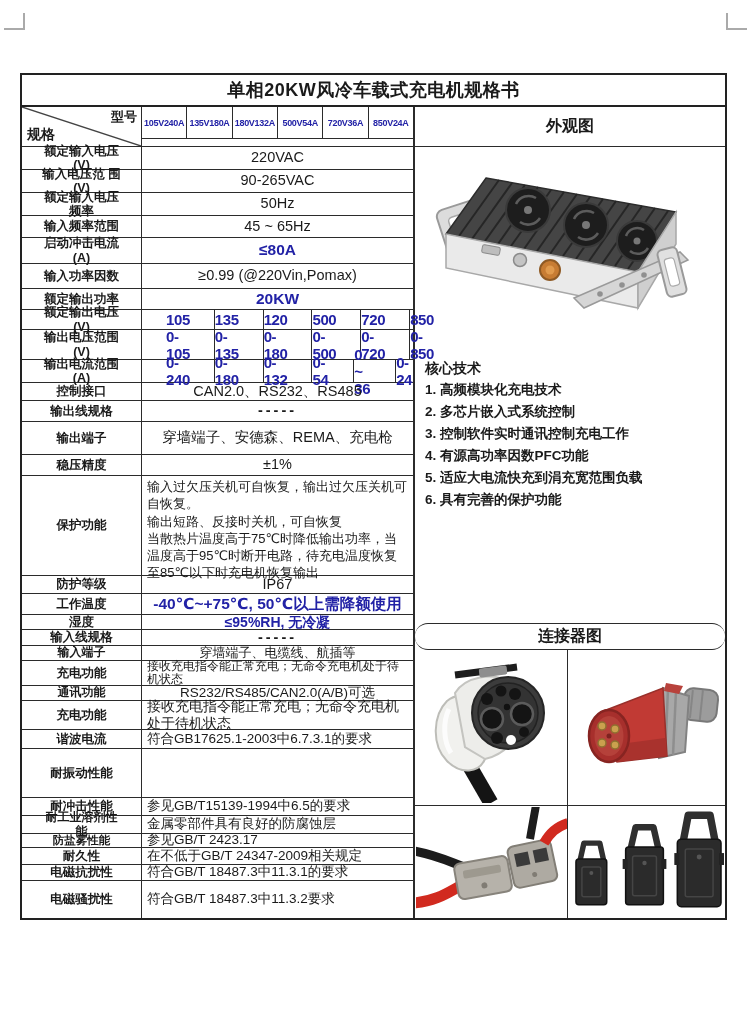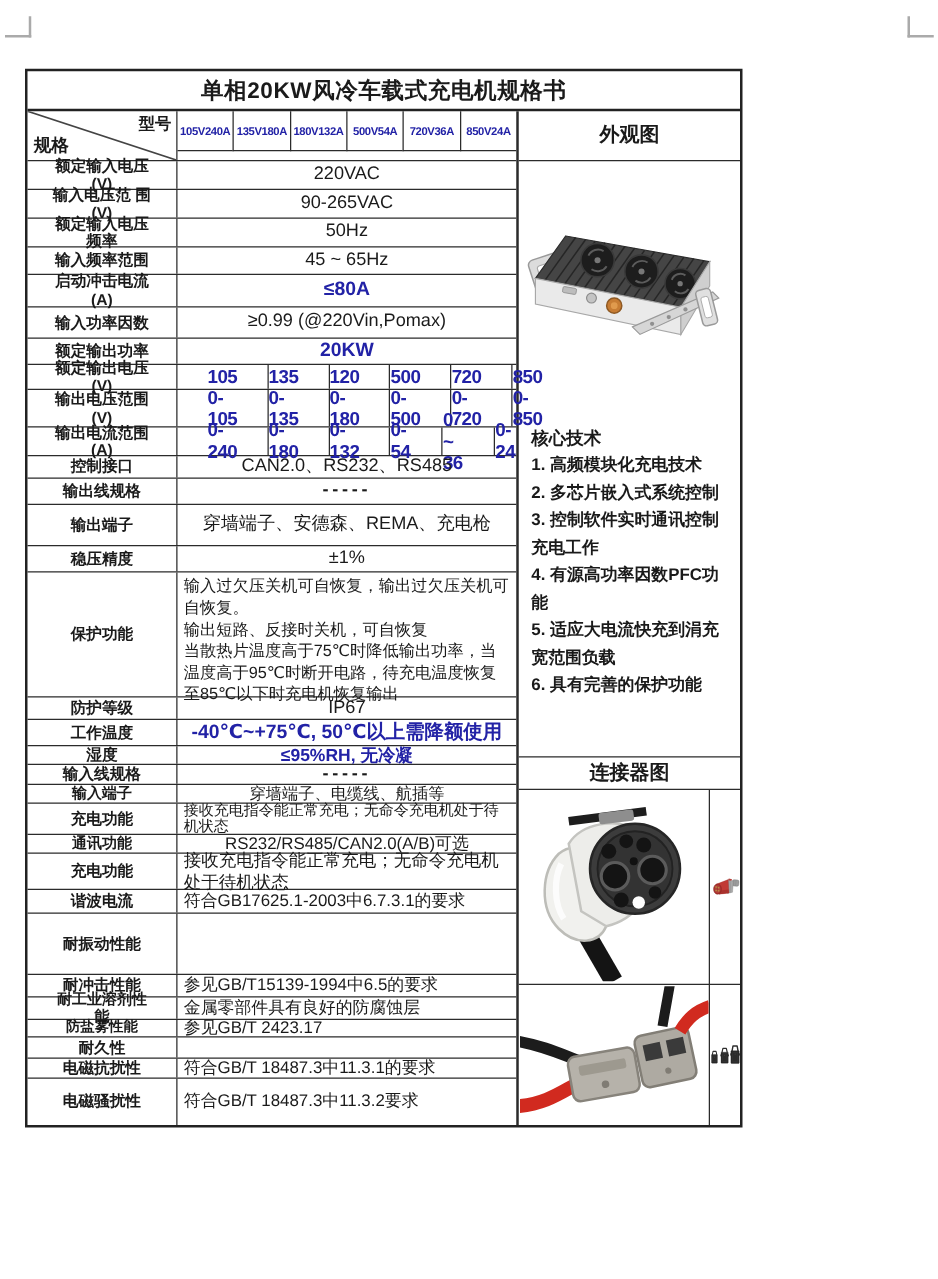--- a/index.html
+++ b/index.html
@@ -2,21 +2,21 @@
 <html><head>
 <meta charset="utf-8">
 <style>
   html,body{margin:0;padding:0;background:#fff;}
   body{width:750px;height:1023px;position:relative;font-family:"Liberation Sans","DejaVu Sans",sans-serif;color:#1a1a1a;overflow:hidden;}
   
   .mark{position:absolute;width:19px;height:15px;}
   .mark-tl{left:4px;top:13px;border-right:2px solid #aaa;border-bottom:2px solid #aaa;}
   .mark-tr{right:3px;top:13px;border-left:2px solid #aaa;border-bottom:2px solid #aaa;}
   
-  .frame{position:absolute;left:20px;top:55px;width:574px;height:847px;border:2px solid #222;box-sizing:border-box;display:flex;flex-direction:column;background:#fff;}
+  .frame{position:absolute;left:20px;top:73px;width:707px;height:847px;border:2px solid #222;box-sizing:border-box;display:flex;flex-direction:column;background:#fff;}
   .title-row{height:32px;flex:0 0 32px;border-bottom:2px solid #222;display:flex;align-items:center;justify-content:center;font-weight:bold;font-size:18px;letter-spacing:.5px;box-sizing:border-box;}
   .body-row{flex:1;display:flex;min-height:0;}
   
   .left-table{width:393px;flex:0 0 393px;border-right:2px solid #2b2b2b;box-sizing:border-box;display:flex;flex-direction:column;}
   .spec-header{height:40px;flex:0 0 40px;border-bottom:1.5px solid #2b2b2b;display:flex;box-sizing:border-box;}
   .diag-cell{width:120px;flex:0 0 120px;border-right:1.5px solid #2b2b2b;position:relative;box-sizing:border-box;}
   .diag-cell svg{position:absolute;inset:0;width:100%;height:100%;}
   .diag-model{position:absolute;top:1px;right:4px;font-weight:bold;font-size:13px;}
   .diag-spec{position:absolute;bottom:2px;left:5px;font-weight:bold;font-size:14px;}
   .model-cells{flex:1;display:flex;align-items:flex-start;}
@@ -35,21 +35,21 @@
   .cells{flex:1;display:flex;}
   .c{flex:1;border-left:1.5px solid #2b2b2b;box-sizing:border-box;display:flex;align-items:center;justify-content:center;color:#2222a6;font-weight:bold;font-size:15px;letter-spacing:-.4px;margin-left:24px;}
   .c:first-child{border-left:none;}
   
   .right-panel{flex:1;display:flex;flex-direction:column;min-width:0;}
   .panel-title{height:40px;flex:0 0 40px;border-bottom:1.5px solid #2b2b2b;box-sizing:border-box;display:flex;align-items:center;justify-content:center;font-weight:bold;font-size:16px;}
   .device-photo{height:207px;flex:0 0 207px;display:flex;align-items:center;justify-content:center;}
   .core-tech{padding:3px 8px 0 10px;font-weight:bold;font-size:13.5px;line-height:22px;}
   .core-tech .ct-head{font-size:14px;}
   .spacer{flex:1;}
-  .connector-title{height:27px;flex:0 0 27px;border-top:1.5px solid #2b2b2b;border-bottom:1.5px solid #2b2b2b;box-sizing:border-box;display:flex;align-items:center;justify-content:center;font-weight:bold;font-size:16px;}
+  .connector-title{height:27px;flex:0 0 27px;border-top:1.5px solid #2b2b2b;border-bottom:1.5px solid #2b2b2b;box-sizing:border-box;display:flex;align-items:center;justify-content:center;font-weight:bold;font-size:16px;border-radius:13px;}
   .conn-grid{height:268px;flex:0 0 268px;display:grid;grid-template-columns:153px 1fr;grid-template-rows:156px 1fr;}
   .conn-cell{display:flex;align-items:center;justify-content:center;box-sizing:border-box;overflow:hidden;}
   .conn-tl{border-right:1.5px solid #2b2b2b;border-bottom:1.5px solid #2b2b2b;}
   .conn-tr{border-bottom:1.5px solid #2b2b2b;}
   .conn-bl{border-right:1.5px solid #2b2b2b;}
 </style>
 </head>
 <body>
 
 <div class="mark mark-tl"></div>
@@ -207,20 +207,21 @@
       <div class="row left f13" style="height:18px">
         <div class="lbl" style="font-size:12px">耐工业溶剂性能</div>
         <div class="val">金属零部件具有良好的防腐蚀层</div>
       </div>
       <div class="row left f13" style="height:14px">
         <div class="lbl" style="font-size:11.5px">防盐雾性能</div>
         <div class="val">参见GB/T 2423.17</div>
       </div>
       <div class="row left f13" style="height:17px">
         <div class="lbl">耐久性</div>
+        <div class="val">在不低于GB/T 24347-2009相关规定</div>
       </div>
       <div class="row left f13" style="height:16px">
         <div class="lbl">电磁抗扰性</div>
         <div class="val">符合GB/T 18487.3中11.3.1的要求</div>
       </div>
       <div class="row left f13 grow">
         <div class="lbl">电磁骚扰性</div>
         <div class="val">符合GB/T 18487.3中11.3.2要求</div>
       </div>
     </div>

